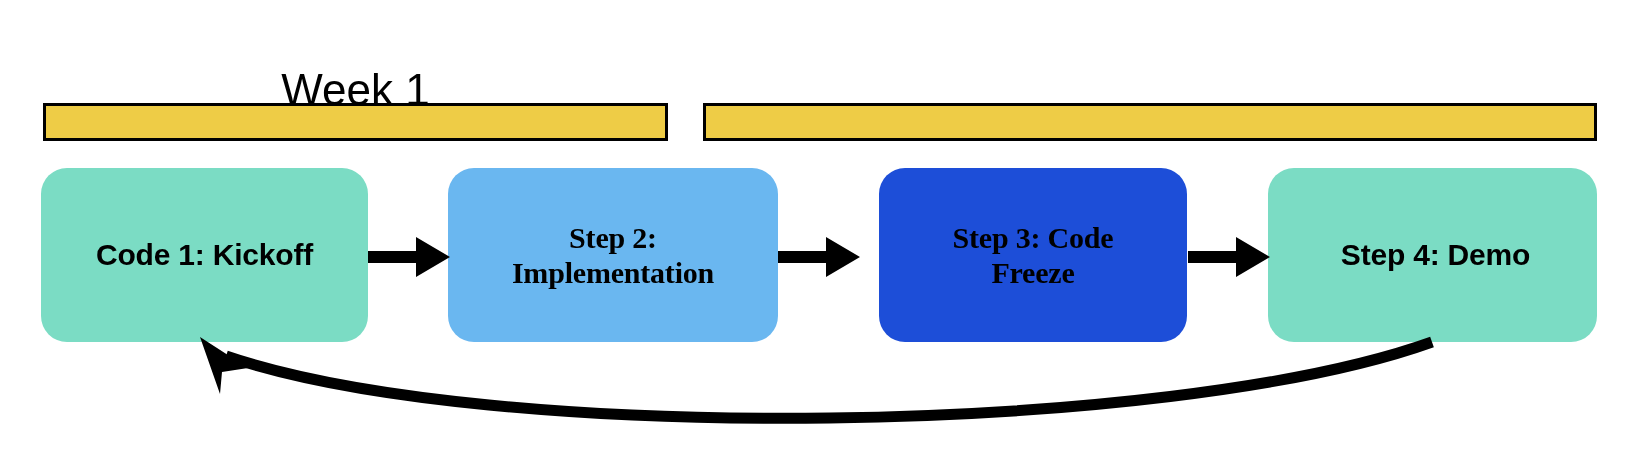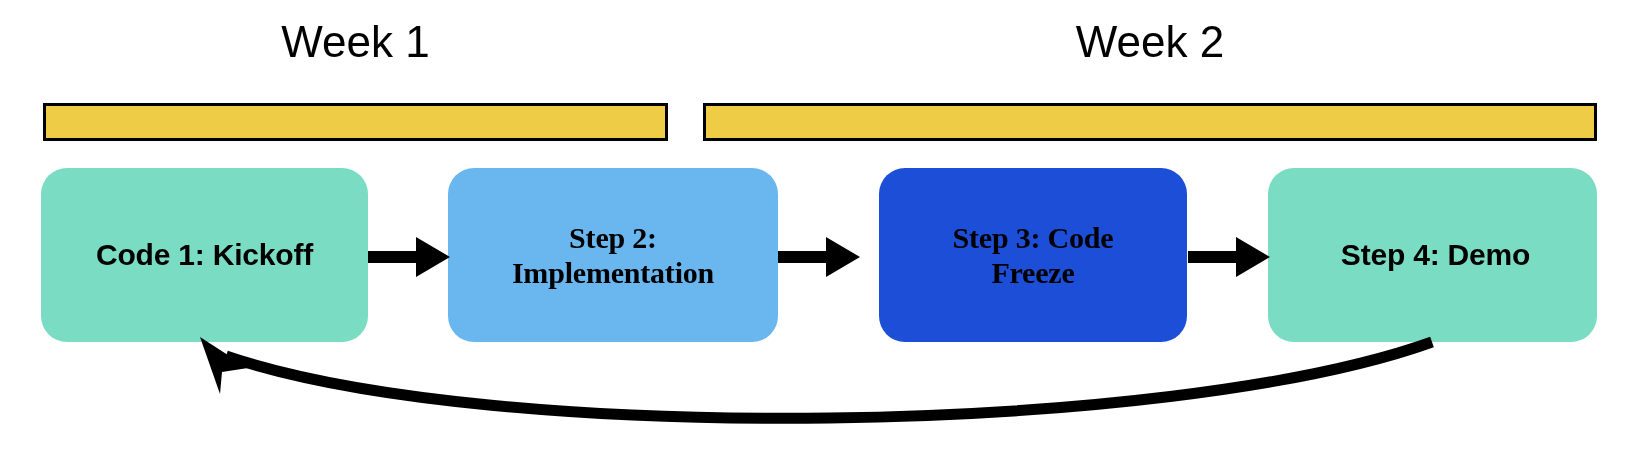--- a/index.html
+++ b/index.html
@@ -21,20 +21,21 @@
   
   .week-label {
     position: absolute;
     font-family: "Liberation Sans", sans-serif;
     font-size: 44px;
     font-weight: 400;
     color: #000000;
     line-height: 1;
     white-space: nowrap;
     text-align: center;
+    margin-top: 48px;
   }
   #week-1-label { left: 43px;  top: 20px; width: 625px; }
   #week-2-label { left: 703px; top: 20px; width: 894px; }
 
   
   .timeline-bar {
     position: absolute;
     top: 103px;
     height: 38px;
     background: #EECC46;
@@ -92,21 +93,20 @@
     width: 1290px;
     height: 130px;
   }
 </style>
 </head>
 <body>
 
 <div id="canvas">
 
   <div class="week-label" id="week-1-label">Week 1</div>
-  <div class="week-label" id="week-2-label">Week 2</div>
 
   <div class="timeline-bar" id="timeline-bar-week-1"></div>
   <div class="timeline-bar" id="timeline-bar-week-2"></div>
 
   <div class="step-box" id="step-box-1">
     <span class="step-label">Code 1:  Kickoff</span>
   </div>
 
   <div class="step-box" id="step-box-2">
     <span class="step-label">Step 2:

